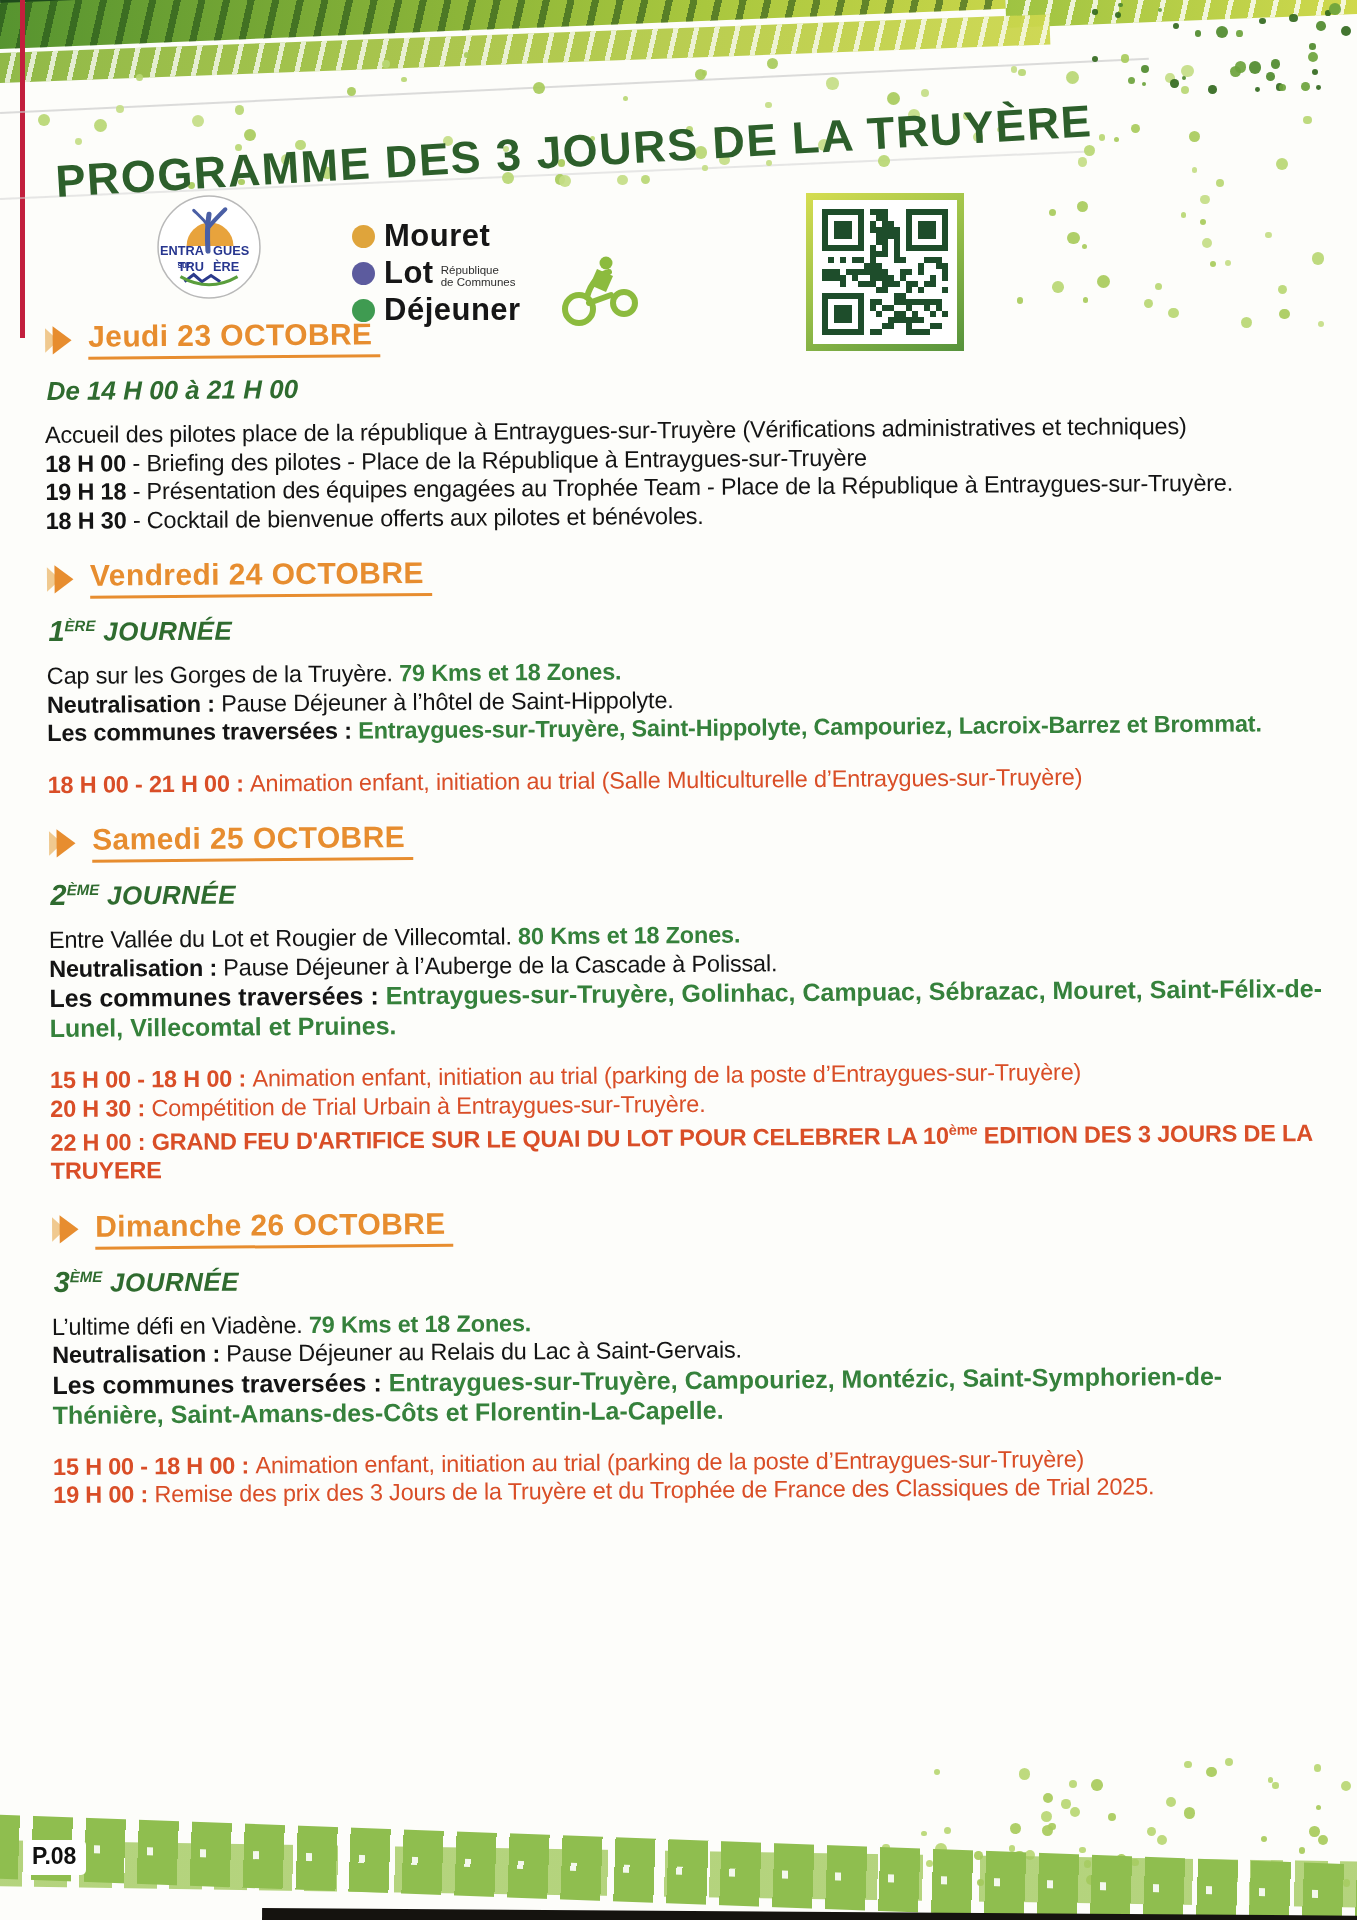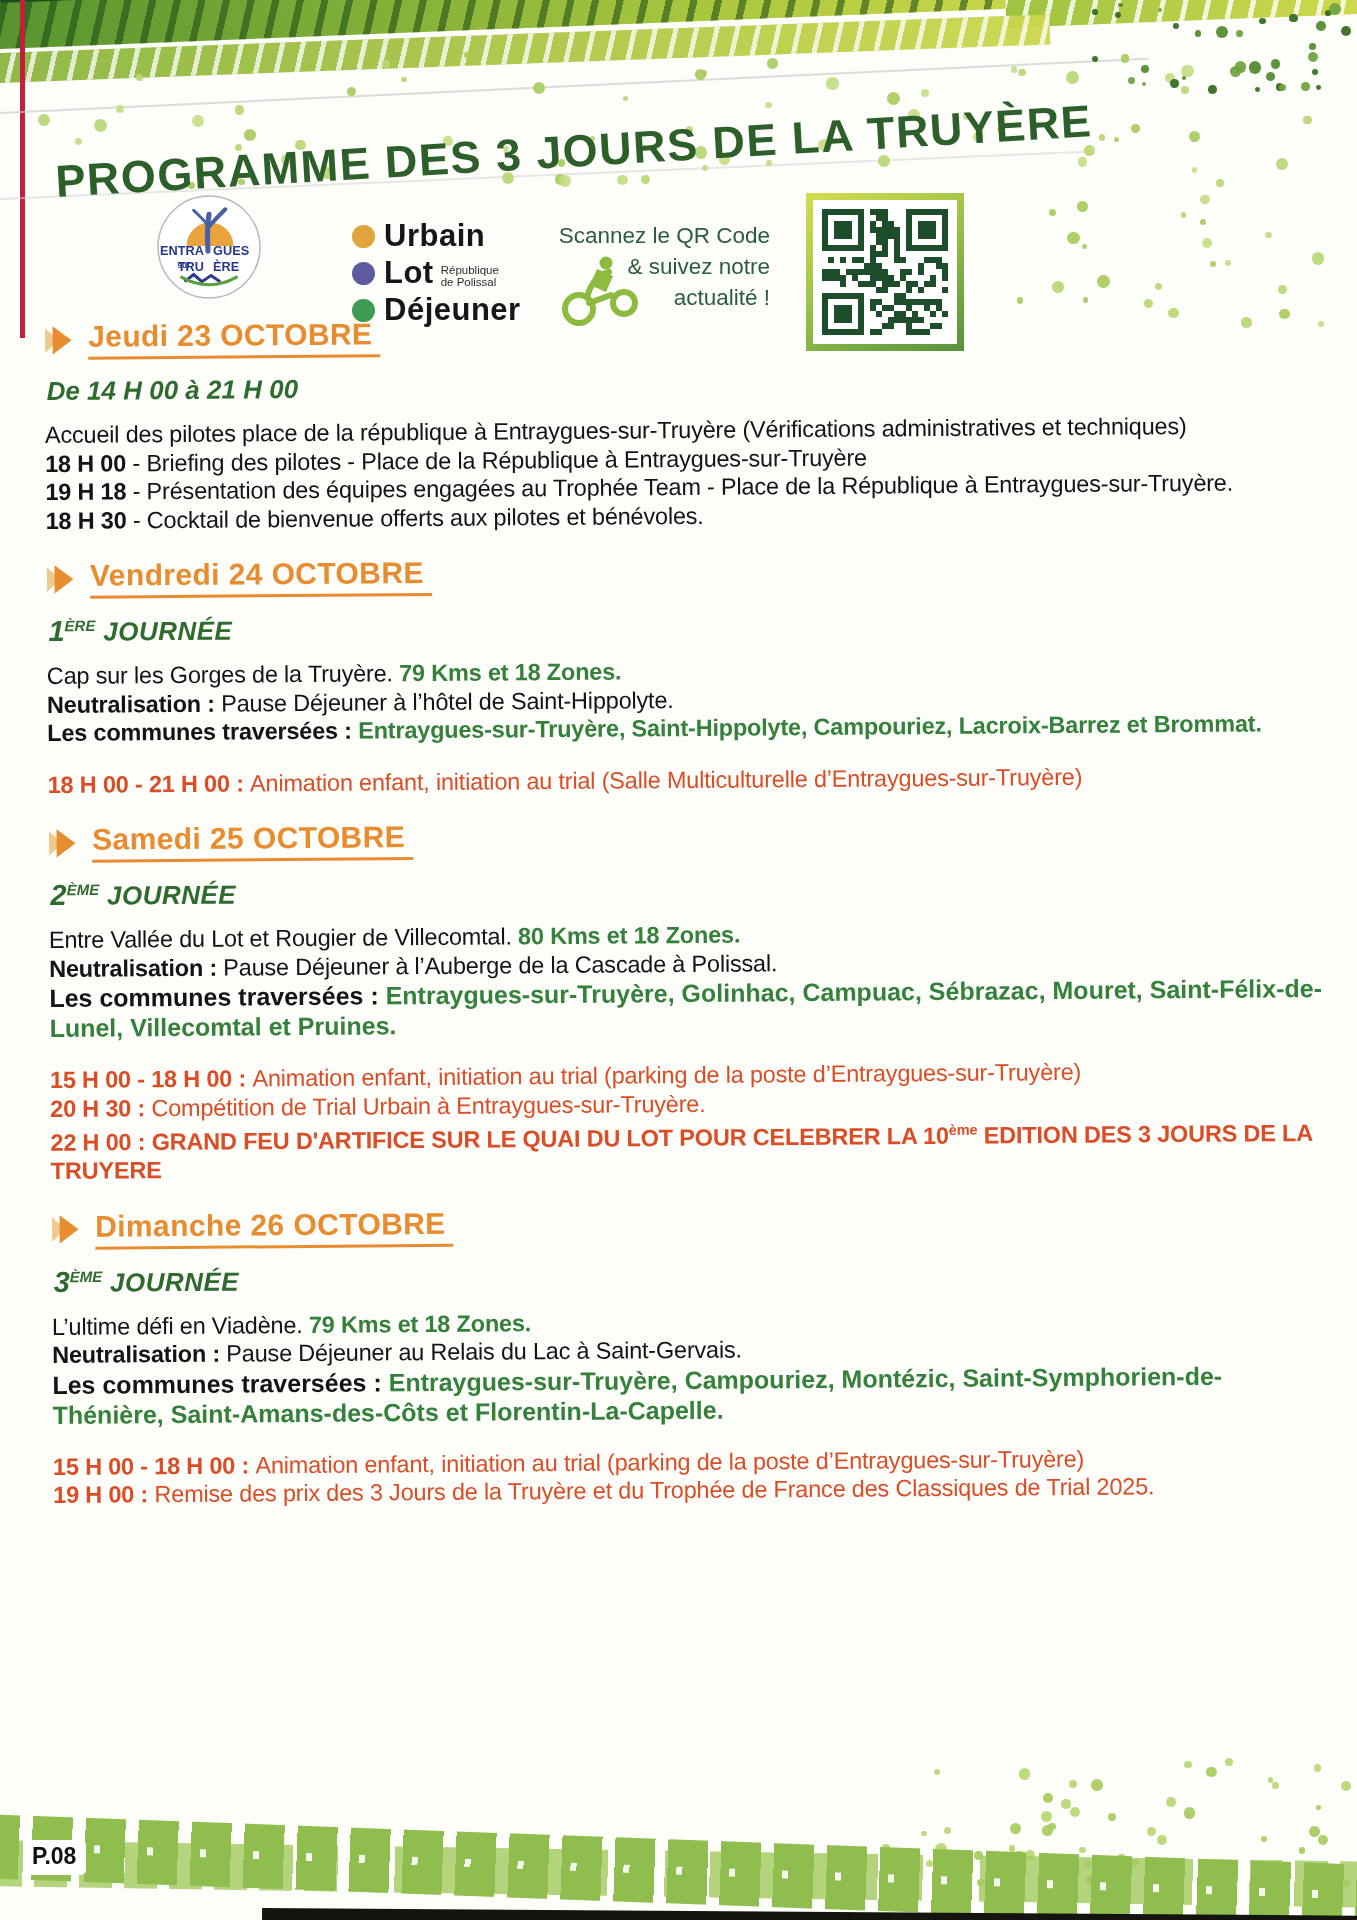--- a/index.html
+++ b/index.html
@@ -249,42 +249,37 @@
     <g>
       <path d="M28 86 l9 -7 l8 7 l9 -6 l9 6" stroke="#2B3A8C" stroke-width="3" fill="none"></path>
       <path d="M24 81 Q52 97 80 81" stroke="#5A9E3D" stroke-width="3" fill="none"></path>
     </g>
   </svg>
 
   <div class="logo-clt">
     <div class="rows">
         <div class="clt-row">
           <span class="clt-dot" style="background: rgb(223, 164, 59);"></span>
-          <span class="clt-label">Urbain</span>
+          <span class="clt-label">Mouret</span>
         </div>
         <div class="clt-row">
           <span class="clt-dot" style="background: rgb(92, 91, 158);"></span>
           <span class="clt-label">Lot</span>
           <span class="clt-sub">
             <div>République</div>
-            <div>de Polissal</div>
+            <div>de Communes</div>
           </span>
         </div>
         <div class="clt-row">
           <span class="clt-dot" style="background: rgb(63, 155, 81);"></span>
           <span class="clt-label">Déjeuner</span>
         </div>
       </div>
   </div>
 
-  <div class="qr-caption">
-    <div>Scannez le QR Code</div>
-    <div>&amp; suivez notre</div>
-    <div>actualité !</div>
-  </div>
 
   <svg class="bike" width="92" height="76" viewBox="0 0 92 76">
     <g fill="none" stroke="#8CBB3E" stroke-width="6" stroke-linecap="round">
       <circle cx="23" cy="57" r="14"></circle>
       <circle cx="68" cy="51" r="11"></circle>
       <path d="M33 51 L55 43"></path>
       <path d="M31 45 C35 30 44 22 53 20"></path>
     </g>
     <g fill="#8CBB3E">
       <circle cx="50" cy="11" r="6.5"></circle>

